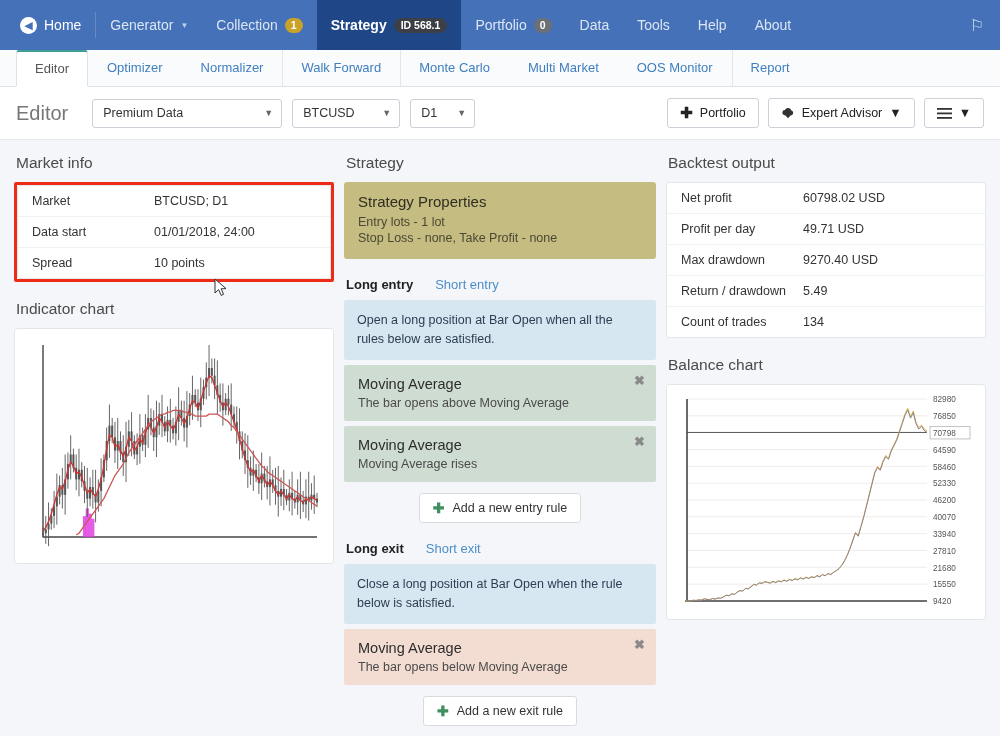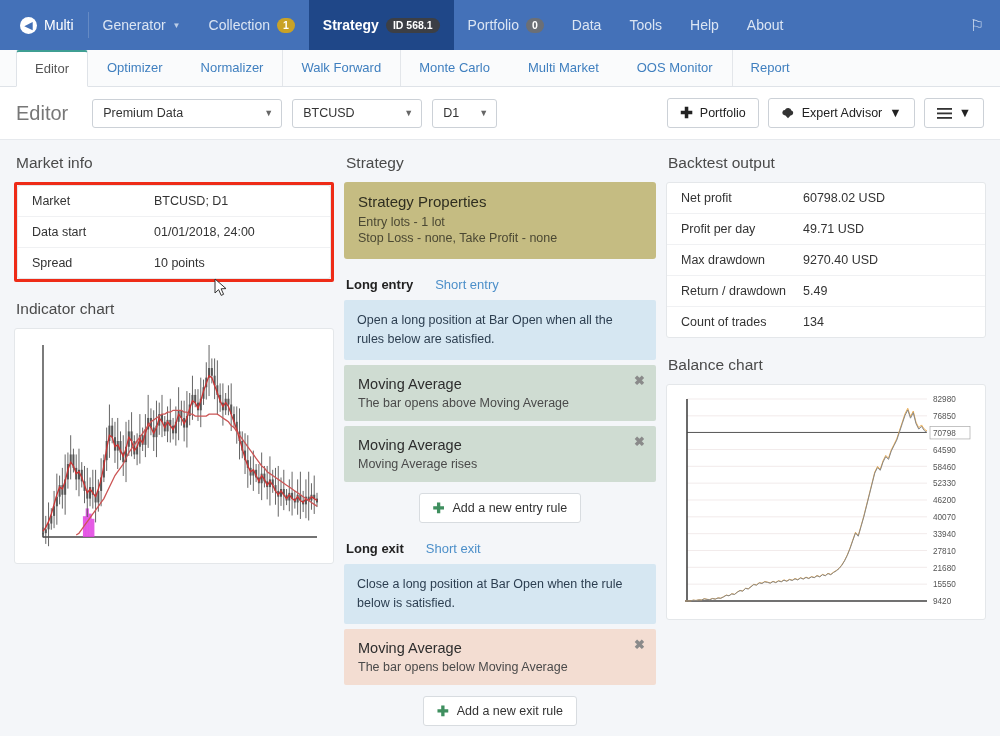--- a/index.html
+++ b/index.html
@@ -67,21 +67,21 @@
     display:flex; align-items:center; padding:0 16px; gap:10px;
   }
   .page-title { font-size:20px; color:#777; font-weight:normal; margin-right:14px; }
   .select {
     height:29px; border:1px solid #ccd1d7; border-radius:3px; background:#fff;
     display:flex; align-items:center; justify-content:space-between;
     padding:0 8px 0 10px; font-size:12.5px; color:#333; cursor:pointer;
   }
   .select .sc { font-size:9px; color:#666; margin-left:10px; }
   .sel-data { width:190px; }
-  .sel-sym { width:130px; }
+  .sel-sym { width:108px; }
   .sel-tf  { width:65px; }
   .tb-right { margin-left:auto; display:flex; gap:9px; align-items:center; }
   .btn {
     height:30px; border:1px solid #ccd1d7; border-radius:3px; background:#fff;
     display:flex; align-items:center; gap:7px; padding:0 12px;
     font-size:12.5px; color:#222; cursor:pointer;
   }
   .btn .plus { font-size:15px; font-weight:bold; }
 
   
@@ -156,21 +156,21 @@
   .cursor {
     position:absolute; left:214px; top:278px; pointer-events:none;
   }
 </style>
 </head>
 <body>
 
 <div class="navbar">
   <div class="nav-item home">
     <span class="logo-circle">◀</span>
-    <span>Multi</span>
+    <span>Home</span>
   </div>
   <div class="nav-sep"></div>
 
   <div class="nav-item">
     <span>Generator</span>
     <span class="caret">▼</span>
   </div>
 
   <div class="nav-item">
     <span>Collection</span>

